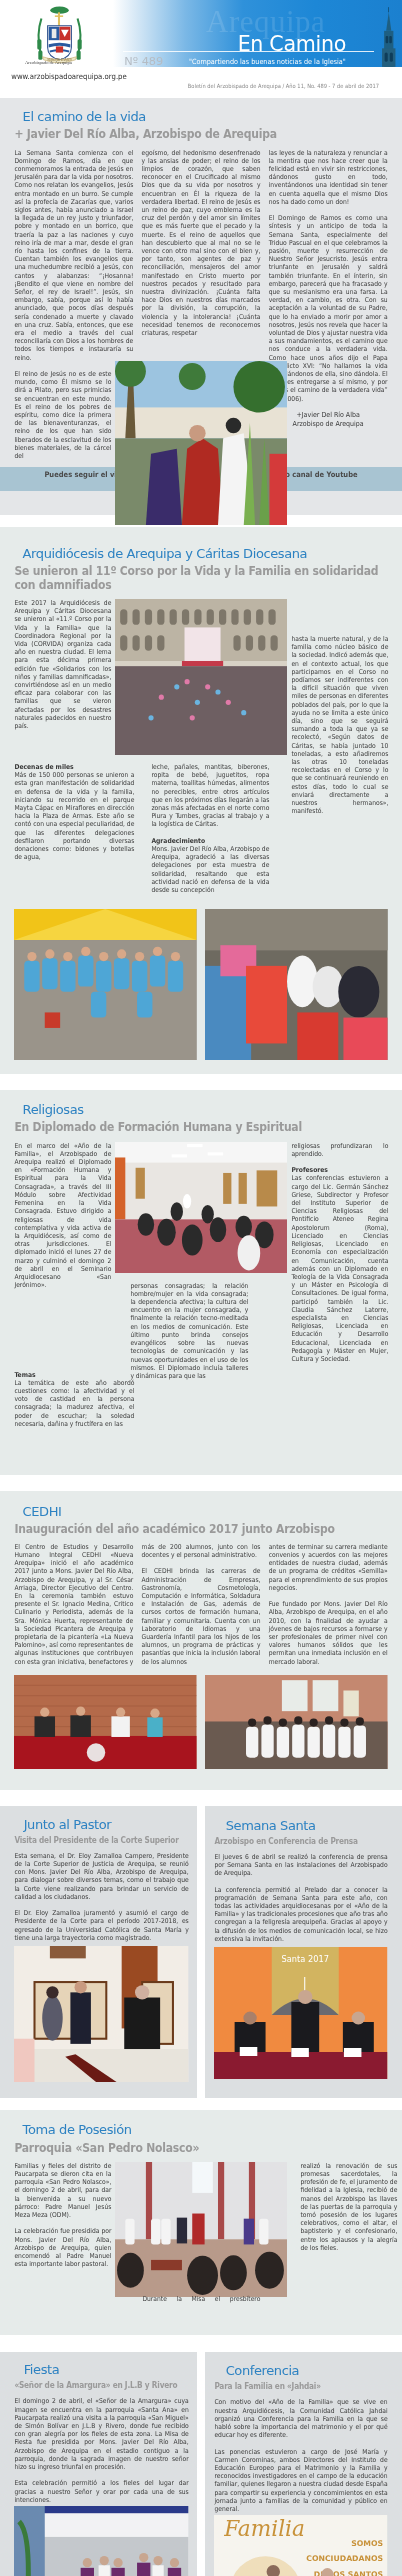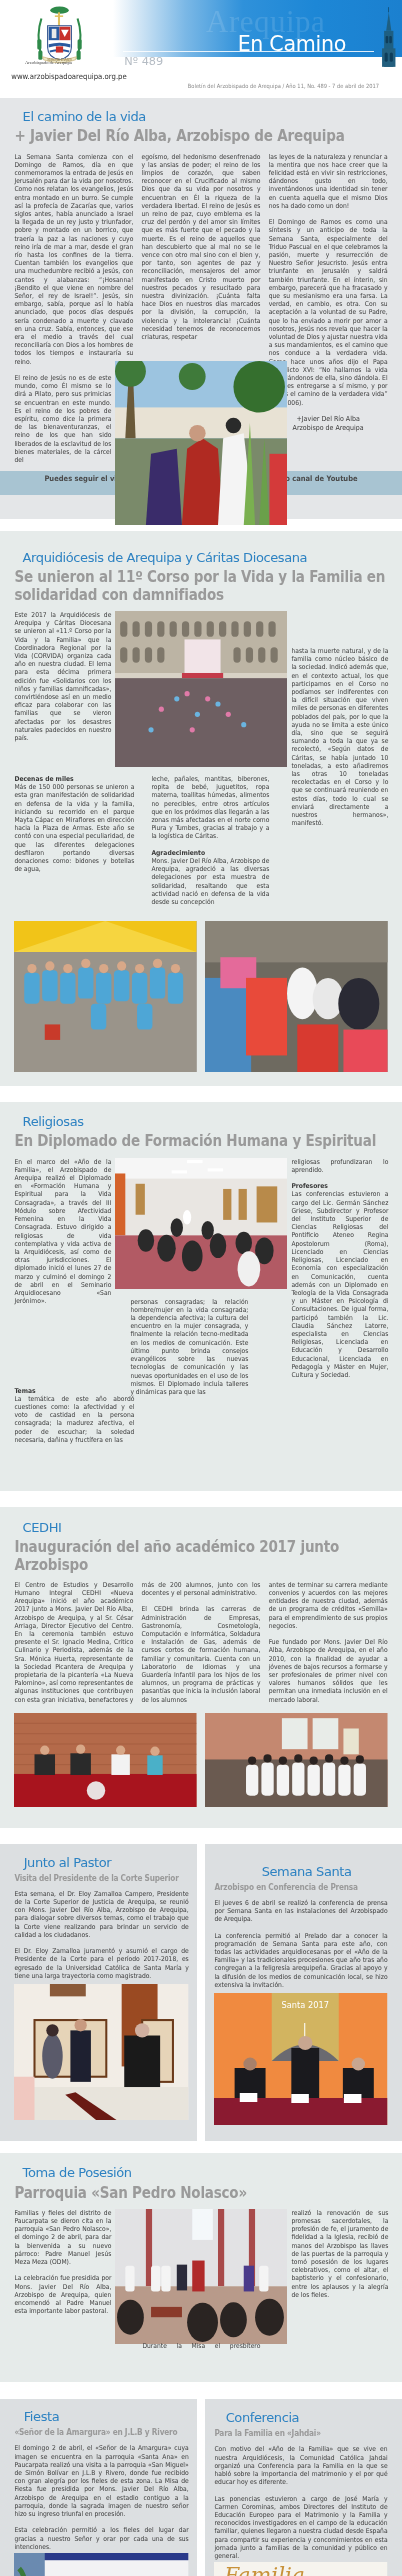--- a/index.html
+++ b/index.html
@@ -1,21 +1,21 @@
 <!DOCTYPE html>
 <html style="font-size:8.2px"><head>
 <meta charset="utf-8">
 <style>
   * { box-sizing: border-box; margin: 0; padding: 0; }
   body { width: 402px; background: #ffffff; font-family: "DejaVu Sans Condensed", "Liberation Sans Narrow", "Liberation Sans", sans-serif; color: #3a3a3a; }
   .page { width: 402px; position: relative; }
 
   
   .header { position: relative; height: 67px; background: #fff; overflow: hidden; }
-  .header .banner { position: absolute; left: 113px; top: 0; width: 289px; height: 57px;
+  .header .banner { position: absolute; left: 113px; top: 0; width: 289px; height: 67px;
     background: linear-gradient(90deg, #ffffff 0%, #d6e8f6 8%, #7bb8e6 25%, #2f91da 45%, #1d87d6 70%, #1b80cf 100%); }
   .header .banner .bg-word { position: absolute; left: 93px; top: 4.1px; font-family: "Liberation Serif", serif; font-size: 31px; color: rgba(255,255,255,0.13); letter-spacing: 0.5px; }
   .header .banner .title { position: absolute; right: 56px; top: 32px; font-size: 20.6px; color: #ffffff; font-family: "DejaVu Sans", sans-serif; font-weight: normal; letter-spacing: -0.3px; }
   .header .banner .rule { position: absolute; left: 10.3px; right: 28px; top: 51px; height: 1px; background: rgba(255,255,255,0.85); }
   .header .banner .issue { position: absolute; left: 11.3px; top: 55px; font-size: 11.3px; color: #b5bcc4; font-family: "DejaVu Sans", sans-serif; }
   .header .banner .tagline { position: absolute; left: 76px; top: 57px; font-size: 7.2px; color: #ffffff; }
   .header .tower { position: absolute; right: 4.1px; top: 7.2px; width: 17.5px; height: 60px; }
   .header .logo { position: absolute; left: 31px; top: 3.1px; width: 57px; height: 63px; }
   .header .logo-caption { position: absolute; left: 25px; top: 60px; font-size: 4.6px; font-family: "Liberation Serif", serif; color: #444; }
 
@@ -24,21 +24,21 @@
   .subheader .bulletin { position: absolute; right: 23px; top: 15.5px; font-size: 5.7px; color: #8a8a8a; }
 
   
   .section { position: relative; padding: 11.3px 14.4px 13.4px 14.4px; }
   .sec-gray { background: #e4e6e8; }
   .sec-mint { background: #e6ebea; }
   .gap { height: 16.5px; background: #fff; }
   .gap-sm { height: 12.4px; background: #fff; }
 
   .sec-title { font-family: "DejaVu Sans", sans-serif; font-size: 13px; color: #2d82c2; letter-spacing: -0.4px; margin-left: 8.2px; margin-bottom: 3.1px; font-weight: normal; }
-  .sec-sub { font-size: 15px; font-weight: bold; color: #9a9a9a; margin-bottom: 7.2px; letter-spacing: -0.2px; }
+  .sec-sub { font-size: 12px; font-weight: bold; color: #9a9a9a; margin-bottom: 7.2px; letter-spacing: -0.2px; }
 
   .cols3 { display: grid; grid-template-columns: 1fr 1fr 1fr; column-gap: 8.2px; }
   .txt { font-size: 6.7px; line-height: 8.2px; text-align: justify; color: #3c3c3c; }
   .txt p { margin-bottom: 8.2px; }
   .txt p:last-child { margin-bottom: 0; }
   .txt h4 { font-size: 6.7px; font-weight: bold; color: #3a3a3a; }
   .sign { text-align: center; font-weight: normal; font-size: 7px; color: #3a3a3a; line-height: 8.8px; margin-top: 7.2px; }
 
   .photo { position: relative; overflow: hidden; border: 0; }
   .photo svg { display: block; width: 100%; height: 100%; }
@@ -441,21 +441,21 @@
           <circle cx="130" cy="80" r="12" fill="#c89a80"></circle>
           <rect x="215" y="100" width="70" height="120" fill="#1a1a1a"></rect>
           <circle cx="250" cy="90" r="14" fill="#d0b0a0"></circle>
           <rect y="200" width="340" height="64" fill="#e8e4dc"></rect>
           <path d="M120 210 L200 264 H160 L100 215 Z" fill="#6a1a14"></path>
           <rect x="0" y="180" width="40" height="84" fill="#f0c8c0"></rect>
         </svg>
       </div>
     </div>
     <div class="card right">
-      <h2 class="sec-title" style="margin-left:11.3px; margin-top:9px;text-align:center;">Semana Santa</h2>
+      <h2 class="sec-title" style="margin-left:11.3px; margin-top:1px;">Semana Santa</h2>
       <div class="sec-sub" style="font-size:8.2px;">Arzobispo en Conferencia de Prensa</div>
       <div class="txt">
         <p>El jueves 6 de abril se realizó la conferencia de prensa por Semana Santa en las instalaciones del Arzobispado de Arequipa.</p>
         <p>La conferencia permitió al Prelado dar a conocer la programación de Semana Santa para este año, con todas las actividades arquidiocesanas por el «Año de la Familia» y las tradicionales procesiones que año tras año congregan a la feligresía arequipeña. Gracias al apoyo y la difusión de los medios de comunicación local, se hizo extensiva la invitación.</p>
       </div>
       <div class="photo" style="height:132px; margin-top:4.1px;">
         <svg viewBox="0 0 336 264" preserveAspectRatio="none">
           <rect width="336" height="264" fill="#f08a40"></rect>
           <rect x="112" y="0" width="130" height="136" fill="#d2b460"></rect>
           <path d="M112 136 Q177 70 242 136 Z" fill="#6a6a70"></path>
@@ -511,21 +511,21 @@
           <rect x="70" y="190" width="60" height="20" fill="#8a3a2a"></rect>
         </svg>
       </div>
       <div class="txt" style="position:absolute; left:0; top:0; width:97px;">
         <p>Familias y fieles del distrito de Paucarpata se dieron cita en la parroquia «San Pedro Nolasco», el domingo 2 de abril, para dar la bienvenida a su nuevo párroco: Padre Manuel Jesús Meza Meza (ODM).</p>
         <p>La celebración fue presidida por Mons. Javier Del Río Alba, Arzobispo de Arequipa, quien encomendó al Padre Manuel esta importante labor pastoral.</p>
       </div>
       <div class="txt" style="position:absolute; left:128px; top:133px; width:118px;">
         <p style="text-align-last:justify;">Durante la Misa el presbítero</p>
       </div>
-      <div class="txt" style="position:absolute; left:277px; top:0; width:97px;">
+      <div class="txt" style="position:absolute; left:286px; top:0; width:97px;">
         <p>realizó la renovación de sus promesas sacerdotales, la profesión de fe, el juramento de fidelidad a la Iglesia, recibió de manos del Arzobispo las llaves de las puertas de la parroquia y tomó posesión de los lugares celebrativos, como el altar, el baptisterio y el confesionario, entre los aplausos y la alegría de los fieles.</p>
       </div>
     </div>
   </div>
 
   <div class="gap"></div>
 
   <div class="pair">
     <div class="card">
       <h2 class="sec-title" style="margin-left:9.3px;">Fiesta</h2>

